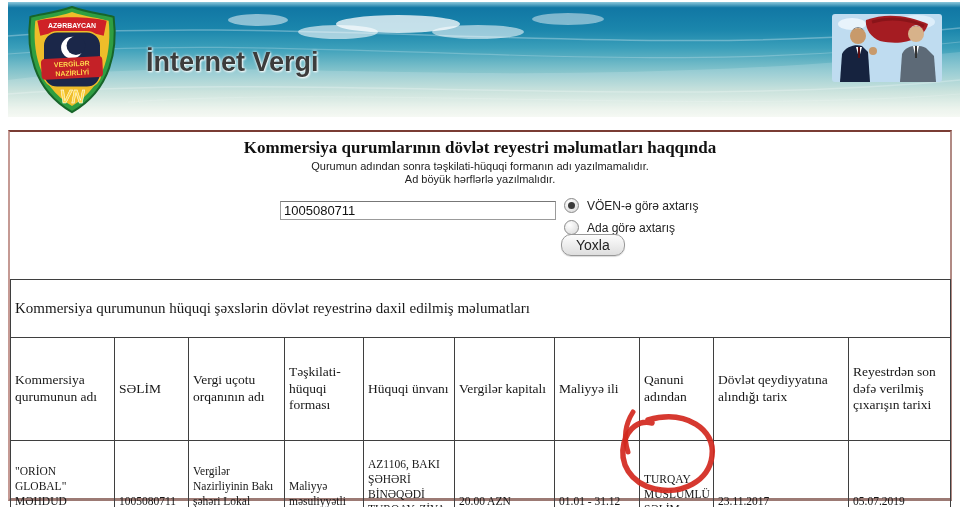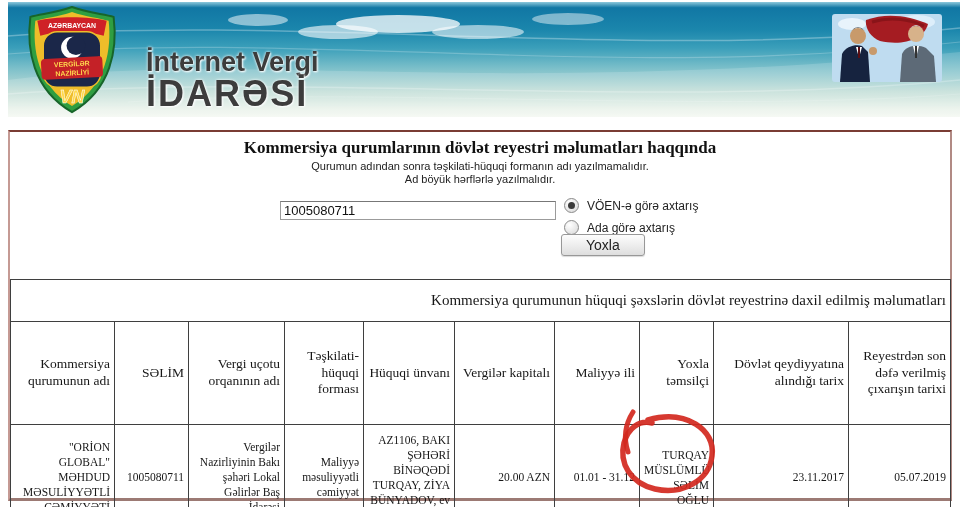--- a/index.html
+++ b/index.html
@@ -21,28 +21,28 @@
   .note{text-align:center;font-size:11px;color:#222;line-height:1.18;}
   .form-row{position:relative;height:62px;margin-top:11px;}
   .search-input{position:absolute;left:270px;top:4px;width:268px;height:17px;
     border:1px solid #9b9b9b;border-top-color:#777;font-size:13px;padding:0 3px;color:#111;}
   .radios{position:absolute;left:554px;top:-2px;}
   .radio-row{display:flex;align-items:center;height:22px;font-size:12px;color:#222;cursor:default;}
   .radio-circle{width:13px;height:13px;border-radius:50%;border:1px solid #8a8a8a;
     background:radial-gradient(circle at 35% 30%,#fff,#d6d6d6);margin-right:8px;flex:0 0 auto;
     display:flex;align-items:center;justify-content:center;}
   .radio-circle.selected::after{content:"";width:7px;height:7px;border-radius:50%;background:#3a3a3a;}
-  .yoxla-btn{position:absolute;left:551px;top:37px;padding:2px 24px;font-size:14px;color:#222;
-    background:linear-gradient(#fdfdfd,#dedede);border:1px solid #989898;border-radius:3px;
+  .yoxla-btn{position:absolute;left:551px;top:37px;padding:2px 14px;font-size:14px;color:#222;
+    background:linear-gradient(#fdfdfd,#dedede);border:1px solid #989898;border-radius:10px;
     box-shadow:0 1px 1px rgba(0,0,0,.15);}
   table.reg{width:100%;border-collapse:collapse;table-layout:fixed;margin-top:20px;
     border-top:1px solid #8a8a8a;border-bottom:2px solid #3a3a3a;
     font-family:"Liberation Serif",serif;color:#171717;}
-  table.reg th,table.reg td{border:1px solid #3f3f3f;text-align:right;vertical-align:middle;
-    padding:8px 4px;overflow:hidden;}
+  table.reg th,table.reg td{border:1px solid #3f3f3f;text-align:left;vertical-align:middle;
+    padding:16px 4px;overflow:hidden;}
   .title-row th{height:25px;font-size:15px;font-weight:normal;}
   .hdr-row{height:103px;}
   .hdr-row th{font-size:13.5px;font-weight:normal;line-height:1.25;}
   .data-row{height:89px;}
   .data-row td{font-size:11.5px;line-height:1.3;}
   .annotation-layer{position:absolute;left:0;top:0;width:960px;height:507px;pointer-events:none;z-index:5;}
 </style>
 </head>
 <body>
 
@@ -71,21 +71,20 @@
     <g transform="rotate(-3 50 64)">
       <rect x="19" y="53" width="62" height="21" rx="4" fill="#c42127"></rect>
       <text x="50" y="62" text-anchor="middle" font-size="7" font-weight="bold" fill="#ffd94d" font-family="Liberation Sans, sans-serif">VERGİLƏR</text>
       <text x="50" y="71" text-anchor="middle" font-size="7" font-weight="bold" fill="#ffd94d" font-family="Liberation Sans, sans-serif">NAZİRLİYİ</text>
     </g>
     <text x="50" y="99" text-anchor="middle" font-size="18" font-weight="bold" font-style="italic" fill="#ffd94d" stroke="#ffffff" stroke-width="0.5" font-family="Liberation Sans, sans-serif">VN</text>
   </svg>
 
   <div class="banner-title">
     <div class="line1">İnternet Vergi</div>
-    <div class="line2">İDARƏSİ</div>
   </div>
 
   <svg class="presidents" viewBox="0 0 110 68">
     <rect width="110" height="68" rx="3" fill="#bfdcf0"></rect>
     <ellipse cx="20" cy="10" rx="14" ry="6" fill="#e8f3fb"></ellipse>
     <ellipse cx="85" cy="8" rx="18" ry="7" fill="#ddeefa"></ellipse>
     <ellipse cx="55" cy="14" rx="20" ry="8" fill="#eef6fc"></ellipse>
     <path d="M34 6 C55 -2 78 2 96 10 C92 26 70 32 48 27 C38 23 33 14 34 6 Z" fill="#a51c22"></path>
     <path d="M40 8 C60 2 80 6 92 12" stroke="#7d1116" stroke-width="3" fill="none" opacity="0.7"></path>
     <path d="M8 68 L10 40 C14 32 24 30 30 32 L36 38 L38 68 Z" fill="#16233f"></path>
@@ -140,21 +139,21 @@
       <th colspan="10">Kommersiya qurumunun hüquqi şəxslərin dövlət reyestrinə daxil edilmiş məlumatları</th>
     </tr>
     <tr class="hdr-row">
       <th>Kommersiya qurumunun adı</th>
       <th>SƏLİM</th>
       <th>Vergi uçotu orqanının adı</th>
       <th>Təşkilati-hüquqi forması</th>
       <th>Hüquqi ünvanı</th>
       <th>Vergilər kapitalı</th>
       <th>Maliyyə ili</th>
-      <th>Yoxla təmsilçi</th>
+      <th>Qanuni adından</th>
       <th>Dövlət qeydiyyatına alındığı tarix</th>
       <th>Reyestrdən son dəfə verilmiş çıxarışın tarixi</th>
     </tr>
     <tr class="data-row">
       <td>"ORİON GLOBAL" MƏHDUD MƏSULİYYƏTLİ CƏMİYYƏTİ</td>
       <td>1005080711</td>
       <td>Vergilər Nazirliyinin Bakı şəhəri Lokal Gəlirlər Baş İdarəsi</td>
       <td>Maliyyə məsuliyyətli cəmiyyət</td>
       <td>AZ1106, BAKI ŞƏHƏRİ BİNƏQƏDİ TURQAY, ZİYA BÜNYADOV, ev 7A</td>
       <td>20.00 AZN</td>

